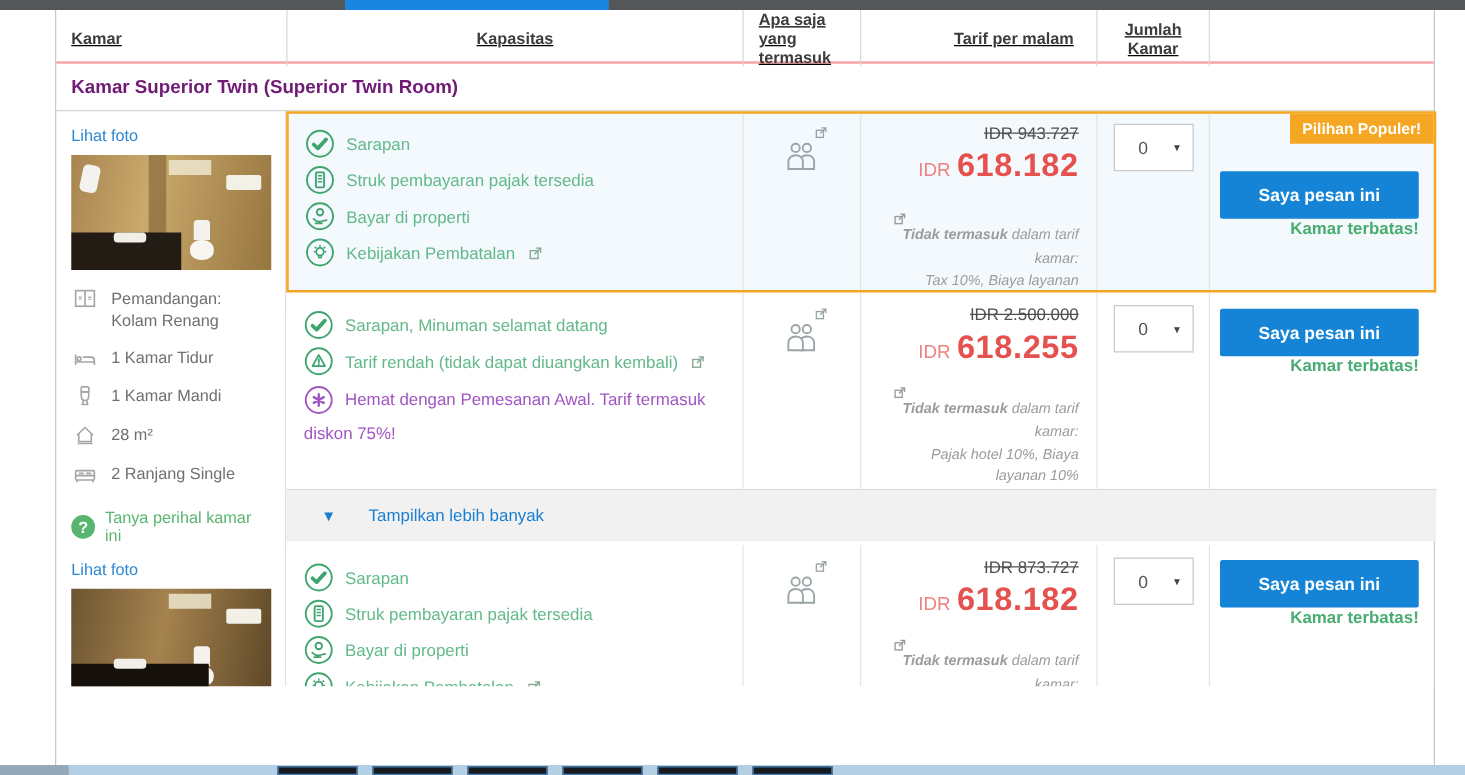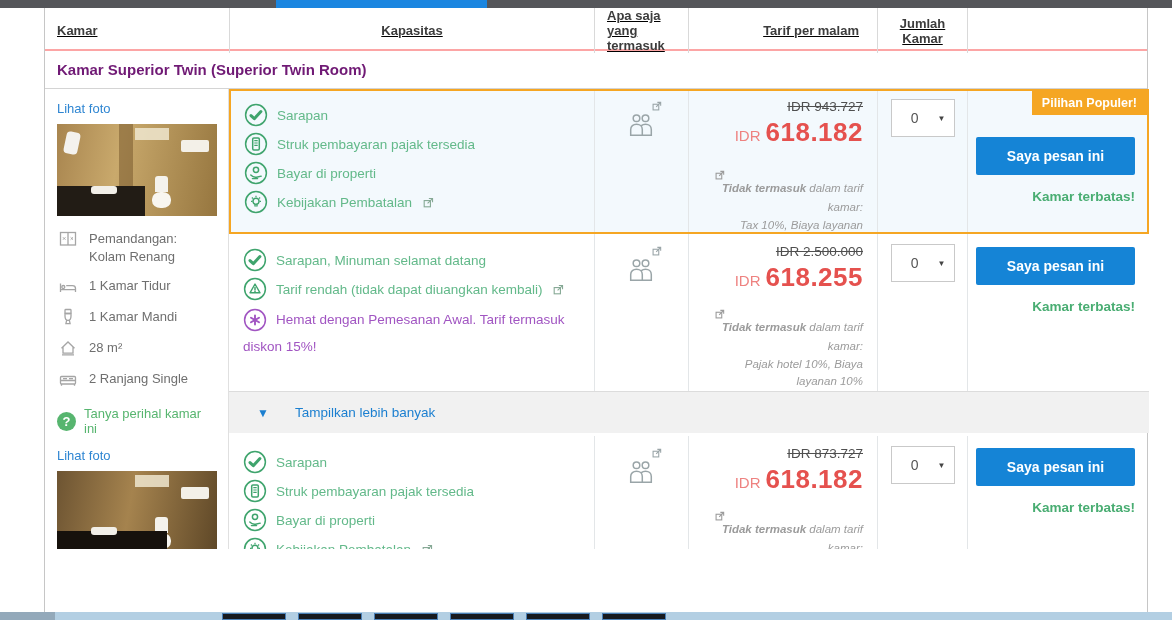--- a/index.html
+++ b/index.html
@@ -84,21 +84,21 @@
   .n-ext { color:#9b9b9b; margin-right:3px; vertical-align:-1px; }
 
   .c-qty { padding-top:10px; display:flex; justify-content:center; align-items:flex-start; }
   .qty-box { width:64px; height:38px; background:#fff; border:1px solid #c9c9c9; display:flex; align-items:center; cursor:pointer; }
   .qty-box .qv { flex:1; text-align:center; font-size:14px; color:#555; }
   .qty-box .qc { font-size:8px; color:#444; margin-right:8px; }
 
   .c-act { padding:0 14px 0 8px; }
   .book-btn { width:100%; height:38px; background:#1584d6; border:none; border-radius:2px; color:#fff; font-family:"Liberation Sans",sans-serif; font-size:14px; font-weight:bold; cursor:pointer; display:block; }
   .book-btn.mt-big { margin-top:48px; } .book-btn.mt-sm { margin-top:13px; } .book-btn.mt-xs { margin-top:12px; }
-  .scarcity { margin-top:14px; text-align:right; font-size:13.5px; font-weight:bold; color:#49ad72; }
+  .scarcity { text-align:right; font-size:13.5px; font-weight:bold; color:#49ad72; }
 
   .show-more { height:42px; background:#f1f1f1; border-top:1px solid #dcdcdc; display:flex; align-items:center; cursor:pointer; }
   .sm-caret { margin-left:28px; font-size:12px; color:#1b7fd0; }
   .sm-label { margin-left:26px; font-size:13.5px; font-weight:normal; color:#1b7fd0; }
 
   .sec2-body { height:113px; overflow:hidden; display:flex; }
   .photo.cut { height:86px; }
 
   
   .taskbar { position:absolute; left:0; bottom:0; width:1172px; height:8px; background:#b3cfe3; }
@@ -322,21 +322,21 @@
                     <path d="M5 7l4.8-4.8M6.4 1.6h4v4"></path>
                   </svg>
               </span>
             </div>
             <div class="a-wrap">
               <span class="ai">
                 <svg width="24" height="24" viewBox="0 0 24 24" fill="none" stroke="currentColor">
                     <circle cx="12" cy="12" r="10.4" stroke-width="1.5"></circle>
                     <path d="M12 7.4v9.2M8 9.7l8 4.6M16 9.7l-8 4.6" stroke-width="1.9" stroke-linecap="round"></path>
                   </svg>
-              </span><span>Hemat dengan Pemesanan Awal. Tarif termasuk diskon 15%!</span>
+              </span><span>Hemat dengan Pemesanan Awal. Tarif termasuk diskon 75%!</span>
             </div>
           </div>
 
           <div class="cell c-cap">
             <div class="cap-wrap">
               <span class="cap-ext">
                 <svg width="10" height="10" viewBox="0 0 12 12" fill="none" stroke="currentColor" stroke-width="1.3">
                     <rect x="1.3" y="3.9" width="6.8" height="6.8"></rect>
                     <path d="M5 7l4.8-4.8M6.4 1.6h4v4"></path>
                   </svg>

